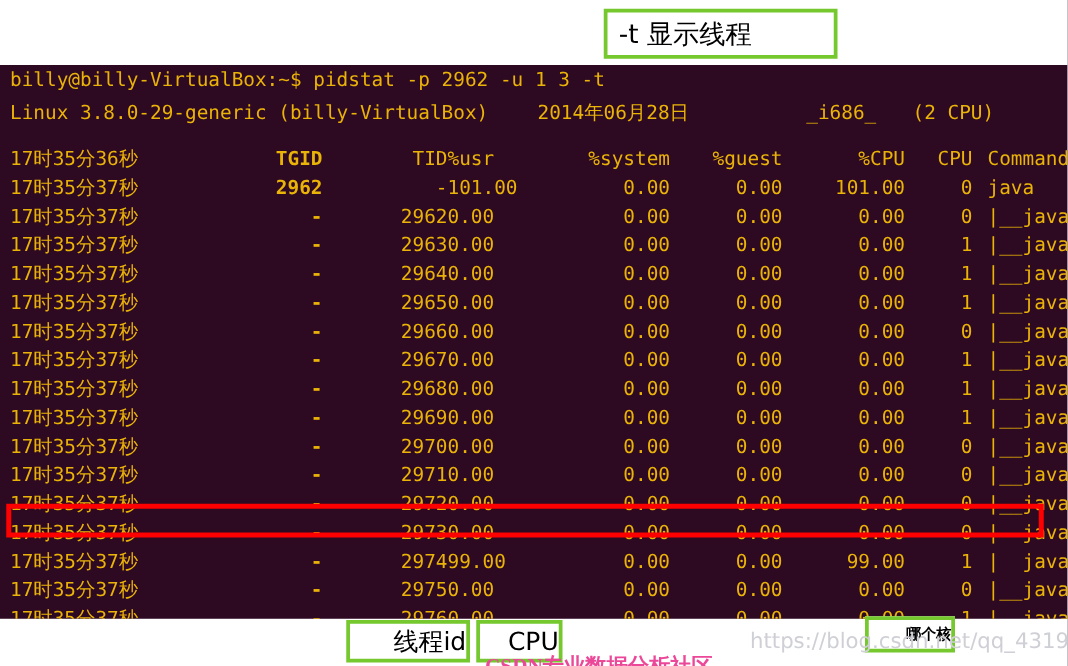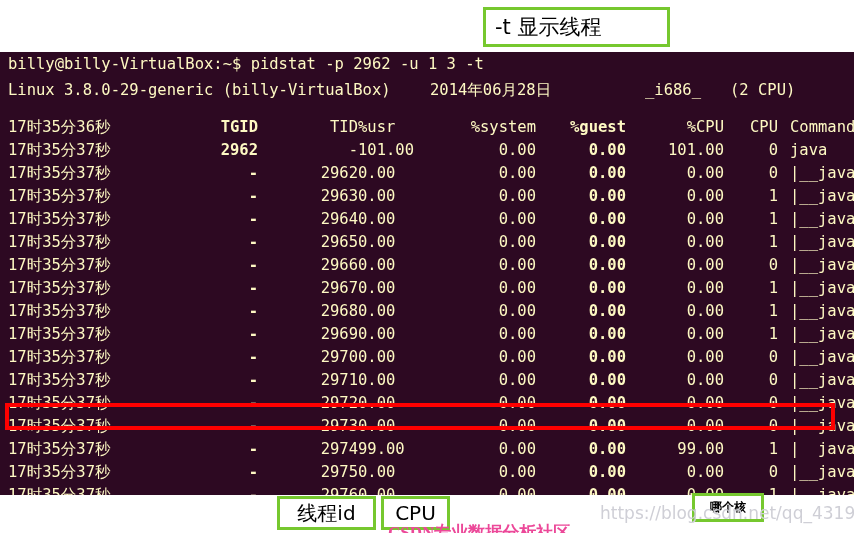--- a/index.html
+++ b/index.html
@@ -25,54 +25,54 @@
     background: #2d0922;
     overflow: hidden;
   }
   .term-line {
     position: relative;
     height: 23px;
     line-height: 23px;
     white-space: pre;
     font-family: "DejaVu Sans Mono", "Liberation Mono", monospace;
     font-size: 15.5px;
-    color: #fef9c3;
+    color: #eab308;
     letter-spacing: 0px;
     padding-left: 16px;
   }
   .term-line.first { padding-top: 2px; height: 25px; line-height: 25px;}
 
   .cell {
     position: absolute;
     top: 0;
     white-space: pre;
   }
 
   
   .c-time   { left: 8px;   width: 160px; text-align: left; }
   .c-tgid   { left: 150px; width: 108px; text-align: right; font-weight: bold; }
   .c-tid    { left: 258px; width: 100px; text-align: right; }
   .c-usr    { left: 358px; width: 82px;  text-align: left; }
   .c-sys    { left: 440px; width: 96px;  text-align: right; }
-  .c-guest  { left: 536px; width: 90px;  text-align: right; font-weight: bold; }
+  .c-guest  { left: 536px; width: 90px;  text-align: right; }
   .c-cpu    { left: 626px; width: 98px;  text-align: right; }
   .c-core   { left: 724px; width: 54px;  text-align: right; }
   .c-cmd    { left: 790px; width: 120px; text-align: left; }
 
   .blank-row { height: 14px; }
 
   
   .anno-box {
     position: absolute;
     background: #ffffff;
     border: 3px solid #76c82f;
     box-sizing: border-box;
     display: flex;
     align-items: center;
-    justify-content: center;
+    justify-content: flex-end;
     color: #000000;
     font-family: "DejaVu Sans", sans-serif;
   }
   #anno-t {
     left: 483px; top: 7px; width: 187px; height: 40px;
     font-size: 21px;
     justify-content: flex-start;
     padding-left: 9px;
   }
   #anno-tid {

